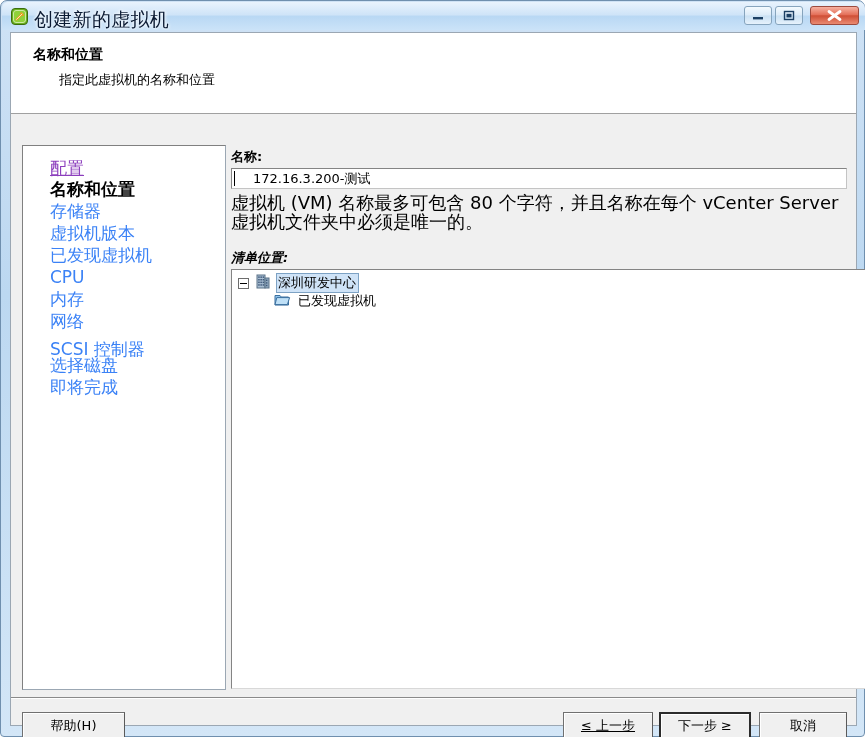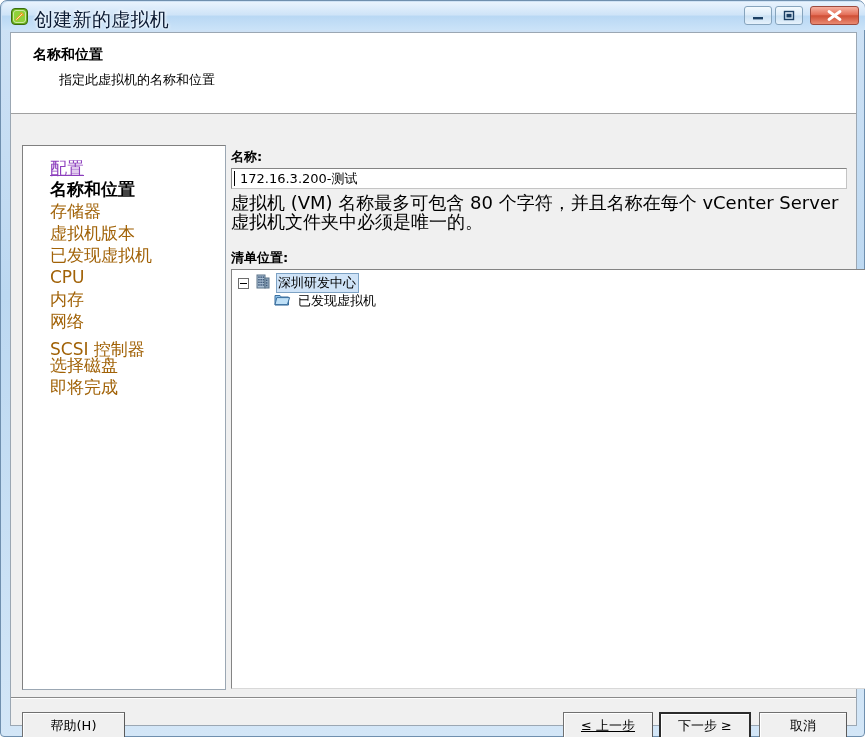--- a/index.html
+++ b/index.html
@@ -126,21 +126,21 @@
   }
   .side-item {
     position: absolute;
     left: 27px;
     font-size: 17px;
     white-space: nowrap;
     line-height: 14px;
   }
   .side-link { color: #8c3fbd; text-decoration: underline; }
   .side-current { color: #000000; font-weight: bold; }
-  .side-dim { color: #a16207; }
+  .side-dim { color: #3b82f6; }
 
   
   #content {
     position: absolute;
     left: 219px; top: 112px;
     width: 617px;
     height: 545px;
   }
   #label-name {
     position: absolute;
@@ -155,21 +155,21 @@
     width: 616px;
     height: 21px;
     box-sizing: border-box;
     background: #ffffff;
     border: 1px solid #848484;
     border-right-color: #c4c4c4;
     border-bottom-color: #c4c4c4;
     font-family: "DejaVu Sans", "Liberation Sans", sans-serif;
     font-size: 13px;
     color: #000;
-    padding: 0 0 0 8px;
+    padding: 0 0 0 21px;
     outline: none;
   }
   #caret {
     position: absolute;
     left: 4px; top: 26px;
     width: 1px; height: 15px;
     background: #000;
   }
   #desc {
     position: absolute;
@@ -178,20 +178,21 @@
     font-size: 18px;
     color: #000;
     line-height: 19px;
   }
   #label-loc {
     position: absolute;
     left: 1px; top: 104px;
     font-size: 13px;
     font-weight: bold;
     color: #000;
+    font-style: italic;
   }
   #tree-box {
     position: absolute;
     left: 1px; top: 124px;
     width: 664px;
     height: 420px;
     box-sizing: border-box;
     background: #ffffff;
     border: 1px solid #848484;
     border-right-color: #d8d8d8;

